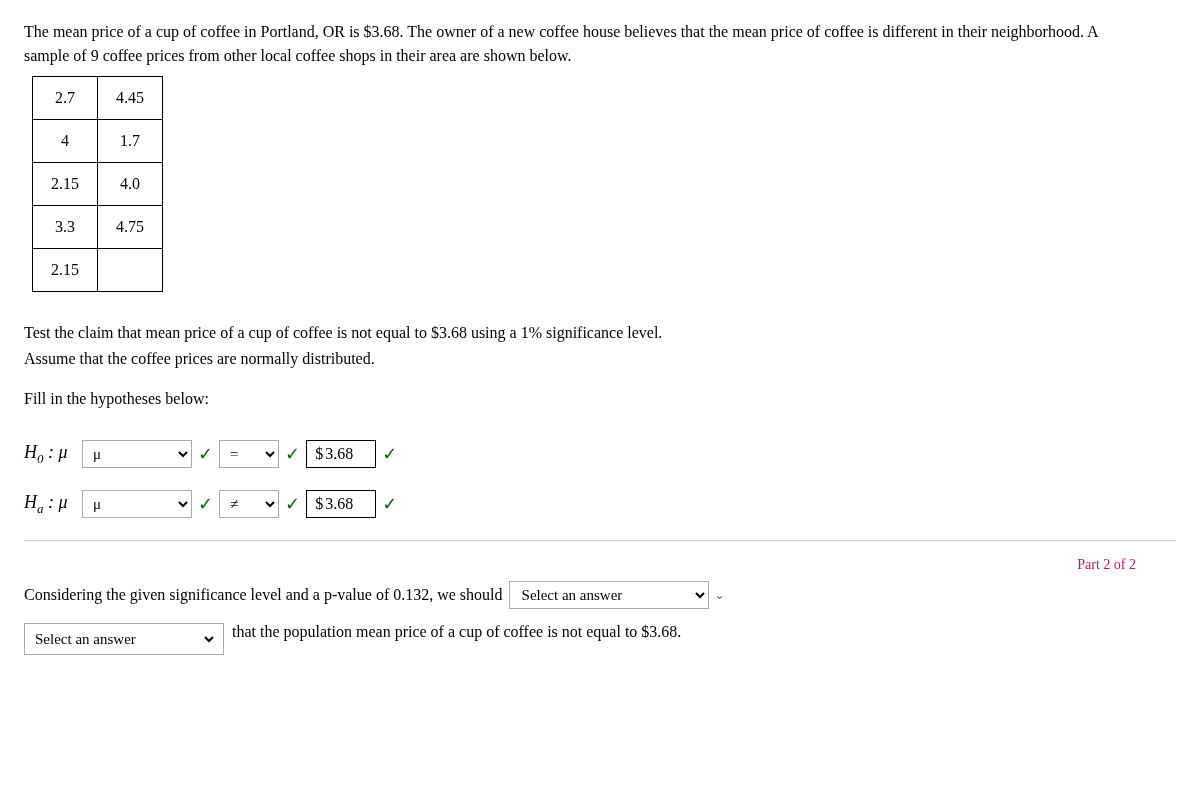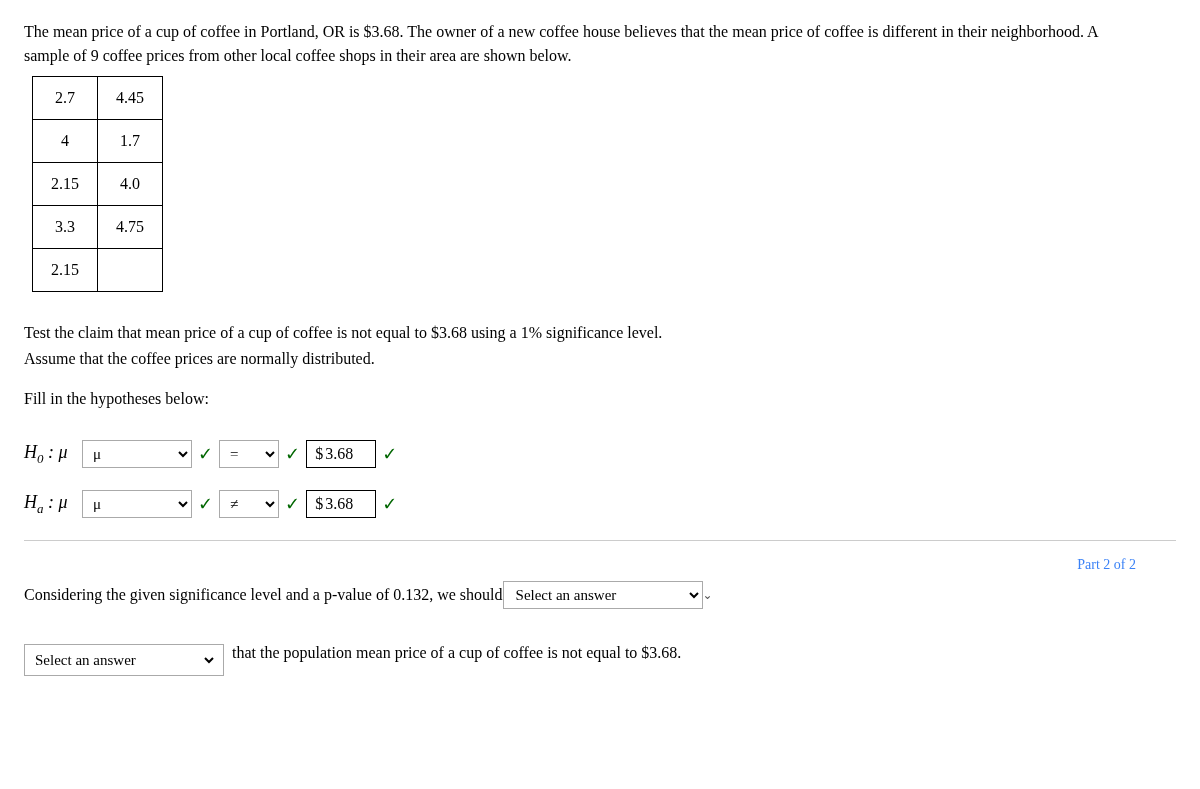--- a/index.html
+++ b/index.html
@@ -109,30 +109,31 @@
     }
 
     .dollar-sign {
       margin-right: 2px;
       font-size: 16px;
     }
 
     .part-label {
       text-align: right;
       font-size: 14px;
-      color: #3b82f6;
+      color: #be185d;
       margin-bottom: 8px;
       padding-right: 40px;
     }
 
     .considering-row {
       font-size: 16px;
       display: flex;
       align-items: center;
-      margin-bottom: 35px;
+      gap: 6px;
+      margin-bottom: 14px;
       flex-wrap: wrap;
     }
 
     .answer-select-inline {
       border: 1px solid #aaa;
       background: #fff;
       font-family: Georgia, serif;
       font-size: 15px;
       padding: 3px 8px;
       min-width: 200px;

